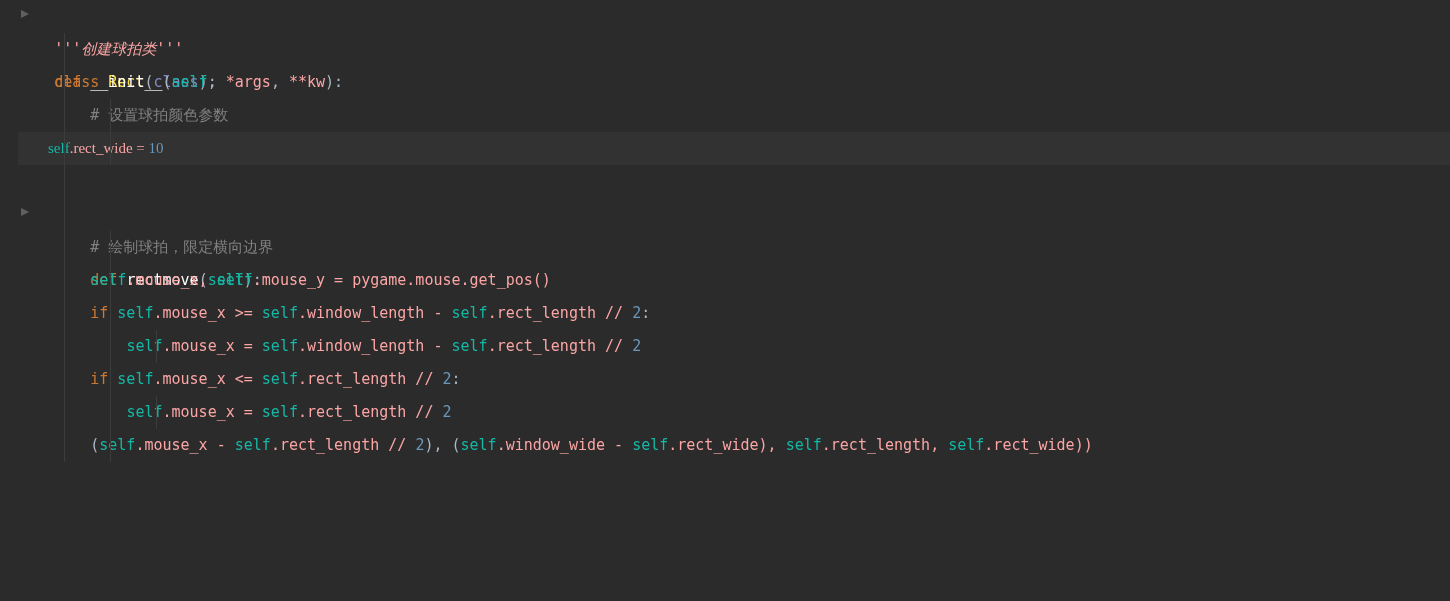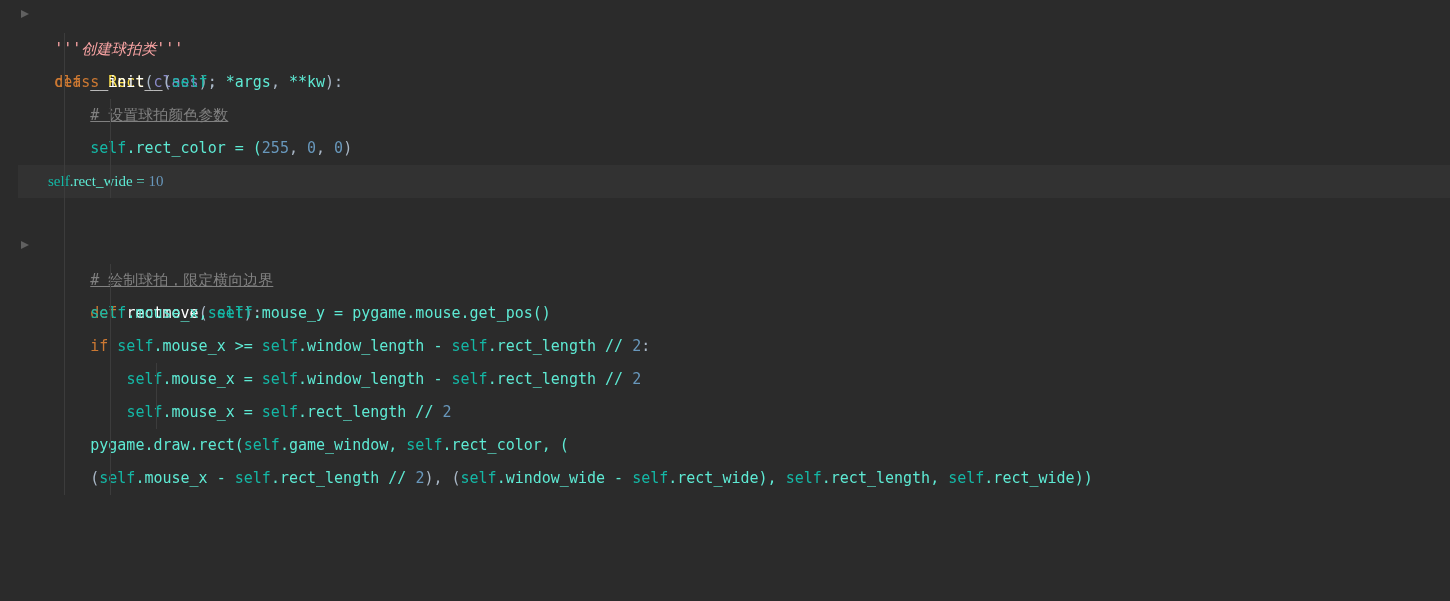--- a/index.html
+++ b/index.html
@@ -16,23 +16,23 @@
   .editor { position: relative; padding-left: 18px; }
   .line { white-space: pre; height: 33px; position: relative; }
   .line.hl { background: #323232; font-family: Liberation Serif, serif; }
   .gutter-marker { position:absolute; left:2px; top:9px; width:10px; height:10px; }
   .kw { color: #cc7832; }
   .fn { color: #ffffff; margin-top: 35px; }
   .cls { color: #fde047; margin-top: 18px; }
   .bi { color: #8888c6; }
   .self { color: #14b8a6; }
   .num { color: #6897bb; }
-  .cmt { color: #808080; text-decoration: underline; }
+  .cmt { color: #808080; }
   .doc { color: #fca5a5; font-style: italic; }
-  .ident { color: #5eead4; }
+  .ident { color: #fca5a5; }
   .punct { color: #a9b7c6; }
   .indent-guide {
     position:absolute;
     top:0; bottom:0;
     border-left:1px solid #3c3c3c;
   }
 </style>
 </head>
 <body>
 
@@ -44,21 +44,20 @@
       </svg>
     <span class="kw">class</span><span class="punct"> </span><span class="cls">Rect</span><span class="punct">(</span><span class="bi">class</span><span class="punct">):</span>
   </div>
 
   <div class="line"><span class="indent-guide" style="left:46px"></span>    <span class="doc">'''创建球拍类'''</span></div>
 
   <div class="line"><span class="indent-guide" style="left:46px"></span>    <span class="kw">def</span><span> </span><span class="fn">__init__</span><span class="punct">(</span><span class="self">self</span><span class="punct">, </span><span class="ident">*args</span><span class="punct">, </span><span class="ident">**kw</span><span class="punct">):</span></div>
 
   <div class="line"><span class="indent-guide" style="left:46px"></span><span class="indent-guide" style="left:92px"></span>        <span class="cmt"># 设置球拍颜色参数</span></div>
 
-  <div class="line"><span class="indent-guide" style="left:46px"></span><span class="indent-guide" style="left:92px"></span>        <span class="self">self</span><span class="ident">.rect_color = (</span><span class="num">255</span><span class="punct">, </span><span class="num">0</span><span class="punct">, </span><span class="num">0</span><span class="punct">)</span></div>
 
 
   <div class="line hl"><span class="indent-guide" style="left:46px"></span><span class="indent-guide" style="left:92px"></span>        <span class="self">self</span><span class="ident">.rect_wide = </span><span class="num">10</span></div>
 
   <div class="line"><span class="indent-guide" style="left:46px"></span> </div>
 
   <div class="line">
     <svg class="gutter-marker" viewBox="0 0 10 10">
         <path d="M1 1 L9 5 L1 9 Z" fill="#606060"></path>
       </svg>
@@ -66,20 +65,20 @@
 
 
   <div class="line"><span class="indent-guide" style="left:46px"></span><span class="indent-guide" style="left:92px"></span>        <span class="cmt"># 绘制球拍，限定横向边界</span></div>
 
   <div class="line"><span class="indent-guide" style="left:46px"></span><span class="indent-guide" style="left:92px"></span>        <span class="self">self</span><span class="ident">.mouse_x, </span><span class="self">self</span><span class="ident">.mouse_y = pygame.mouse.get_pos()</span></div>
 
   <div class="line"><span class="indent-guide" style="left:46px"></span><span class="indent-guide" style="left:92px"></span>        <span class="kw">if</span><span> </span><span class="self">self</span><span class="ident">.mouse_x &gt;= </span><span class="self">self</span><span class="ident">.window_length - </span><span class="self">self</span><span class="ident">.rect_length // </span><span class="num">2</span><span class="punct">:</span></div>
 
   <div class="line"><span class="indent-guide" style="left:46px"></span><span class="indent-guide" style="left:92px"></span><span class="indent-guide" style="left:138px"></span>            <span class="self">self</span><span class="ident">.mouse_x = </span><span class="self">self</span><span class="ident">.window_length - </span><span class="self">self</span><span class="ident">.rect_length // </span><span class="num">2</span></div>
 
+  <div class="line"><span class="indent-guide" style="left:46px"></span><span class="indent-guide" style="left:92px"></span>        <span class="kw">if</span><span> </span><span class="self">self</span><span class="ident">.mouse_x &lt;= </span><span class="self">self</span><span class="ident">.rect_length // </span><span class="num">2</span><span class="punct">:</span></div>
 
   <div class="line"><span class="indent-guide" style="left:46px"></span><span class="indent-guide" style="left:92px"></span><span class="indent-guide" style="left:138px"></span>            <span class="self">self</span><span class="ident">.mouse_x = </span><span class="self">self</span><span class="ident">.rect_length // </span><span class="num">2</span></div>
 
-  <div class="line"><span class="indent-guide" style="left:46px"></span><span class="indent-guide" style="left:92px"></span>        <span class="ident">pygame.draw.rect(</span><span class="self">self</span><span class="ident">.game_window, </span><span class="self">self</span><span class="ident">.rect_color, (</span></div>
 
   <div class="line"><span class="indent-guide" style="left:46px"></span><span class="indent-guide" style="left:92px"></span>        <span class="punct">(</span><span class="self">self</span><span class="ident">.mouse_x - </span><span class="self">self</span><span class="ident">.rect_length // </span><span class="num">2</span><span class="punct">), (</span><span class="self">self</span><span class="ident">.window_wide - </span><span class="self">self</span><span class="ident">.rect_wide), </span><span class="self">self</span><span class="ident">.rect_length, </span><span class="self">self</span><span class="ident">.rect_wide))</span></div>
 
 </div>
 
 </body></html>

